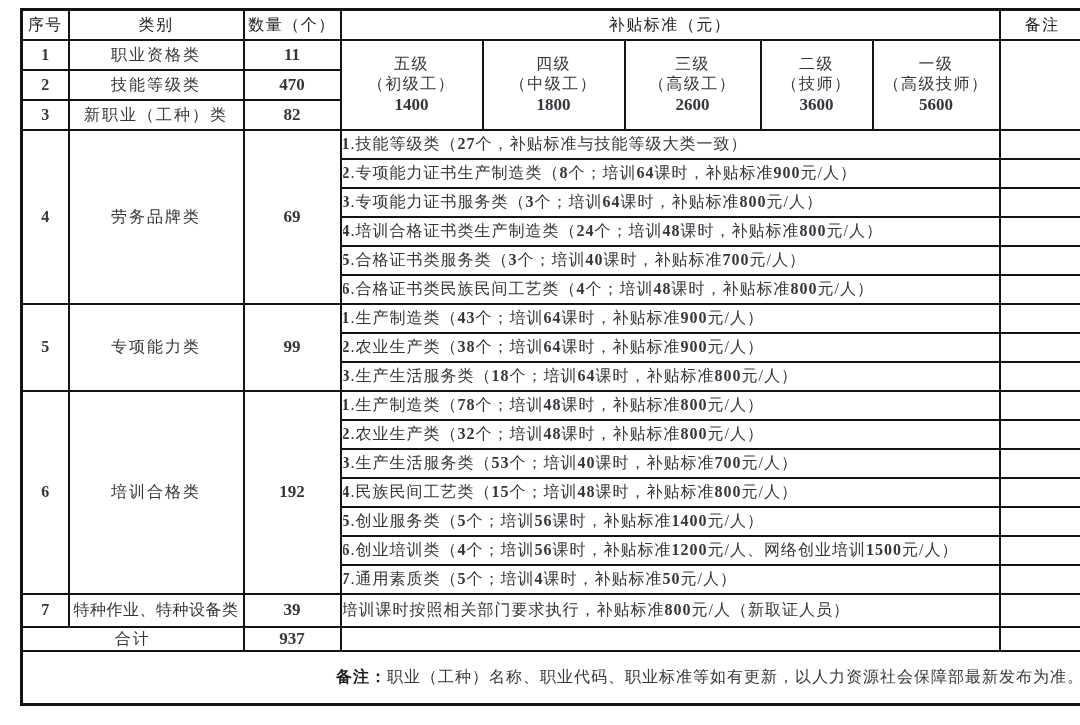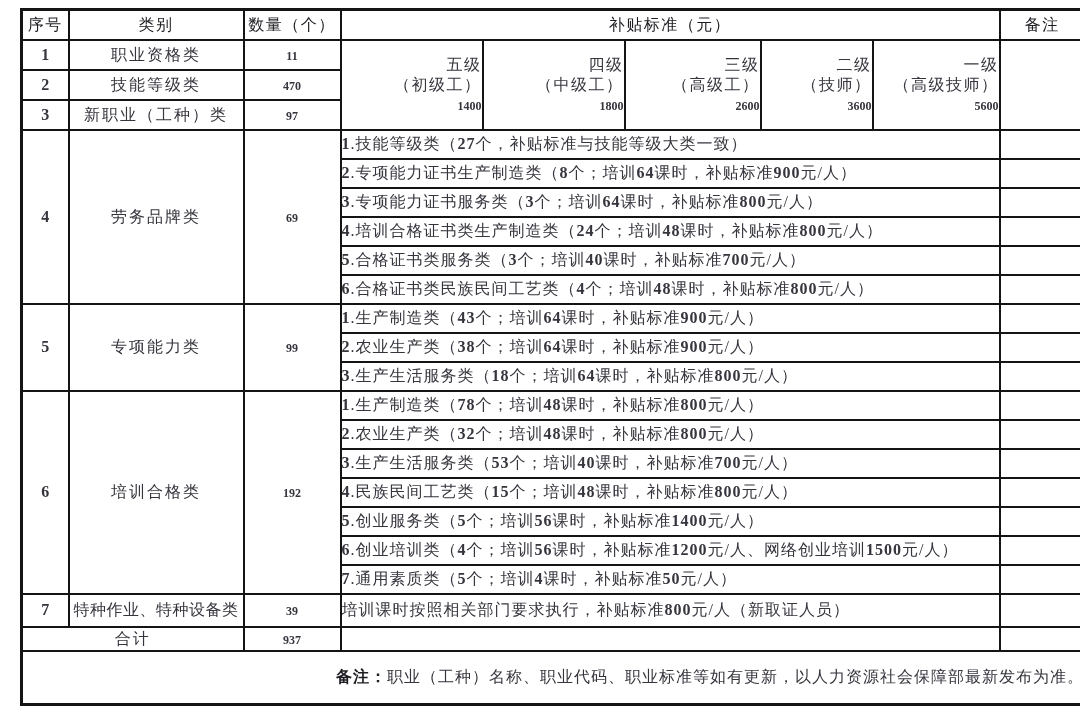--- a/index.html
+++ b/index.html
@@ -41,24 +41,25 @@
     color:#1c1c22;
     font-size:16.5px;
     letter-spacing:1.5px;
   }
   td.cat{letter-spacing:2px;}
   td.item{
     text-align:left;
     padding-left:4px;
     font-size:15.5px;
     letter-spacing:1px;
-  }
-  td.level-cell{text-align:right;letter-spacing:1.5px;font-size:15.5px;}
+    border-radius:12px;
+  }
+  td.level-cell{text-align:center;letter-spacing:1.5px;font-size:15.5px;}
   td.level-cell .amt{letter-spacing:0;}
-  td.qty b, .amt b{font-size:12px;margin-top:39px;}
+  td.qty b, .amt b{font-size:17px;margin-top:39px;}
   td.note-cell{
     text-align:right;
     padding-left:8px;
     letter-spacing:1px;
     font-size:16px;
   }
   td.note-cell .note-label{font-weight:bold;color:#1c1c22;}
   b{font-weight:bold;}
 </style>
 </head>
@@ -119,21 +120,21 @@
       <td rowspan="3"></td>
     </tr>
     <tr class="h-simple">
       <td class="c"><b>2</b></td>
       <td class="c cat">技能等级类</td>
       <td class="c qty"><b>470</b></td>
     </tr>
     <tr class="h-simple">
       <td class="c"><b>3</b></td>
       <td class="c cat">新职业（工种）类</td>
-      <td class="c qty"><b>97</b></td>
+      <td class="c qty"><b>82</b></td>
     </tr>
 
     <tr class="h-item">
       <td class="c" rowspan="6"><b>4</b></td>
       <td class="c cat" rowspan="6">劳务品牌类</td>
       <td class="c qty" rowspan="6"><b>69</b></td>
       <td class="item" colspan="5"><b>1</b>.技能等级类（<b>27</b>个，补贴标准与技能等级大类一致）</td>
       <td></td>
     </tr>
     <tr class="h-item">

